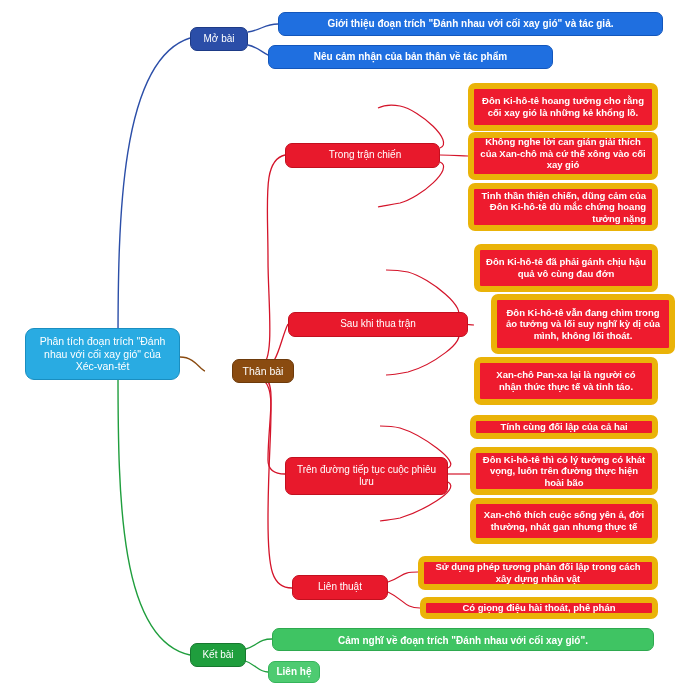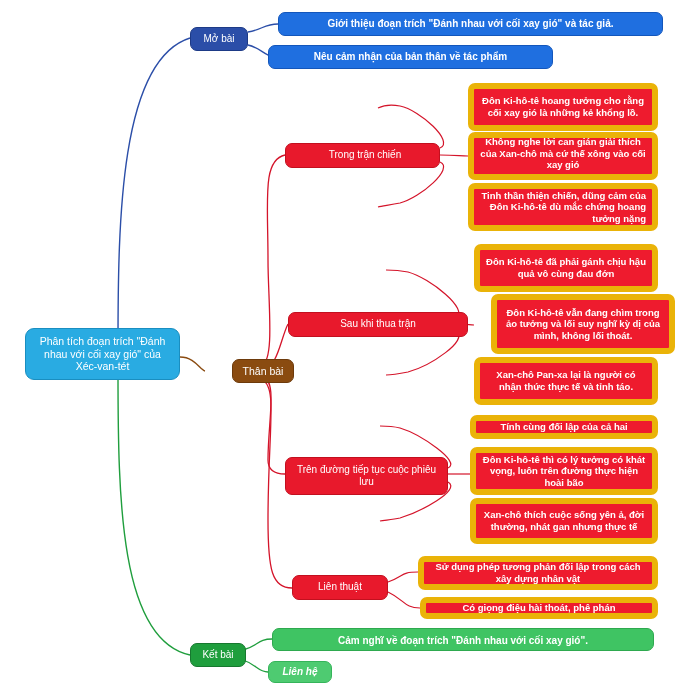--- a/index.html
+++ b/index.html
@@ -196,17 +196,17 @@
   <div class="node leaf-red" style="left:420px; top:597px; width:238px; height:22px;">
     <span>Có giọng điệu hài thoát, phê phán</span>
   </div>
 
   <div class="node branch-green" style="left:190px; top:643px; width:56px; height:24px;">
     <span>Kết bài</span>
   </div>
   <div class="node leaf-green" style="left:272px; top:628px; width:382px; height:23px;">
     <span>Cảm nghĩ về đoạn trích "Đánh nhau với cối xay gió".</span>
   </div>
-  <div class="node leaf-green-sm" style="left:268px; top:661px; width:64px; height:22px;font-style:italic;">
+  <div class="node leaf-green-sm" style="left:268px; top:661px; width:52px; height:22px;">
     <span>Liên hệ</span>
   </div>
 
 </div>
 
 </body></html>

